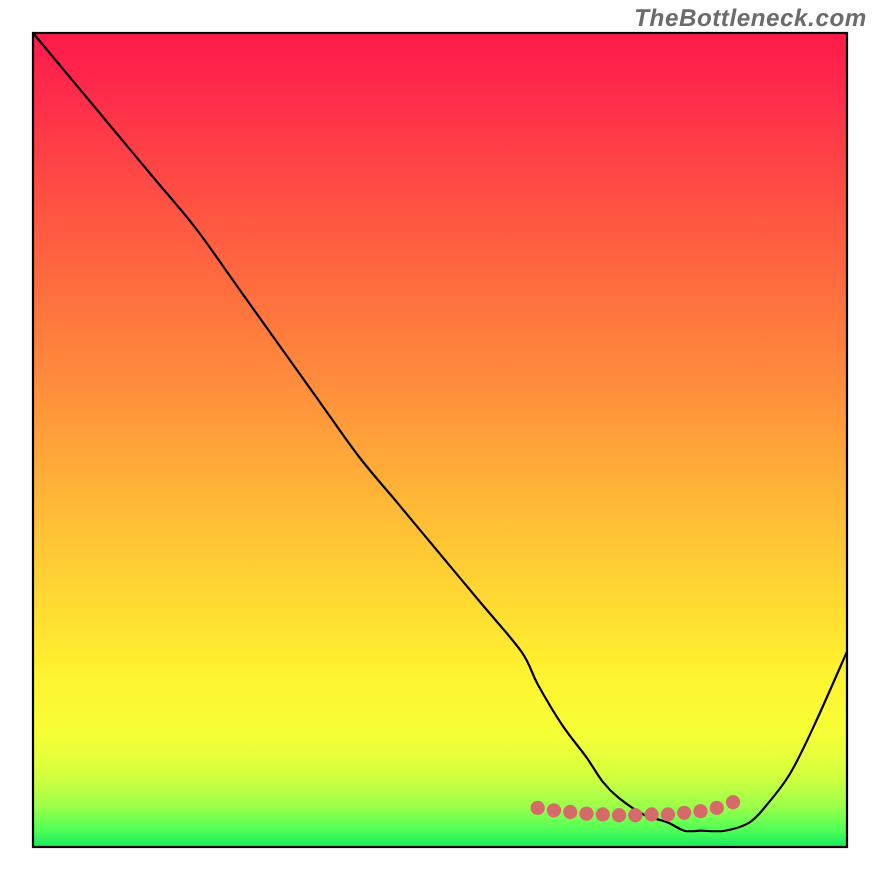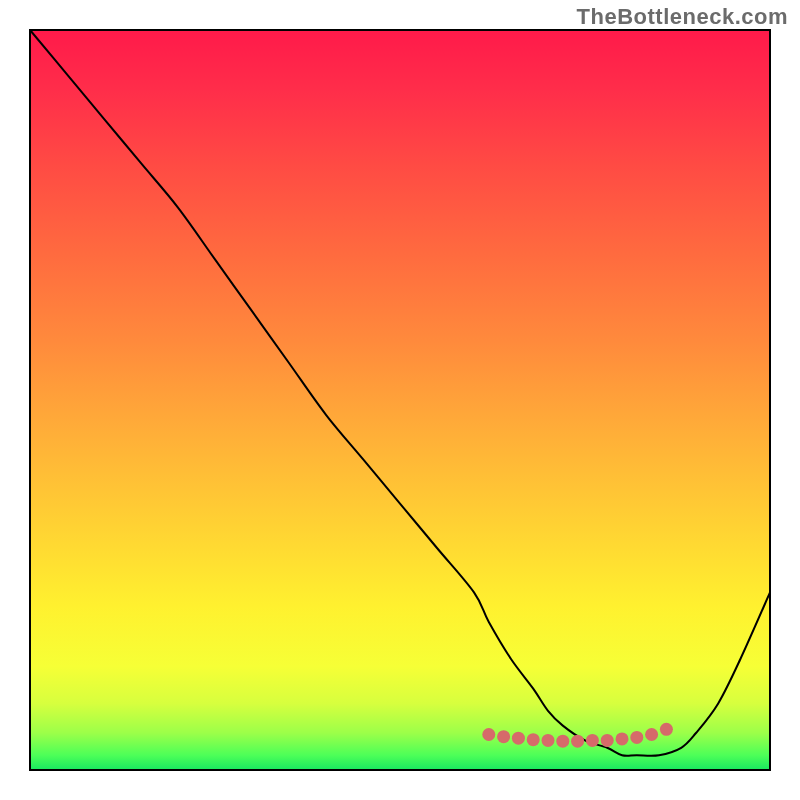--- a/index.html
+++ b/index.html
@@ -8,20 +8,21 @@
     width: 800px;
     height: 800px;
     background: #ffffff;
     font-family: Arial, Helvetica, sans-serif;
     overflow: hidden;
   }
   .stage {
     position: relative;
     width: 800px;
     height: 624px;
+    font-style: italic;
   }
   .watermark {
     position: absolute;
     top: 4px;
     right: 12px;
     font-size: 22px;
     font-weight: bold;
     color: #6b6b6b;
     letter-spacing: 0.5px;
     user-select: none;

